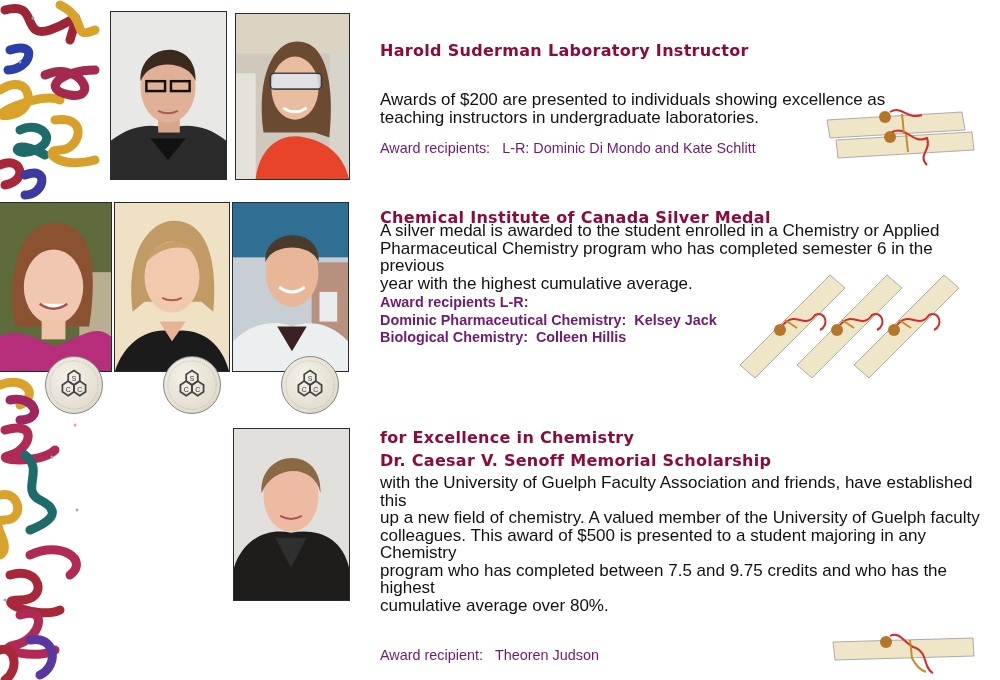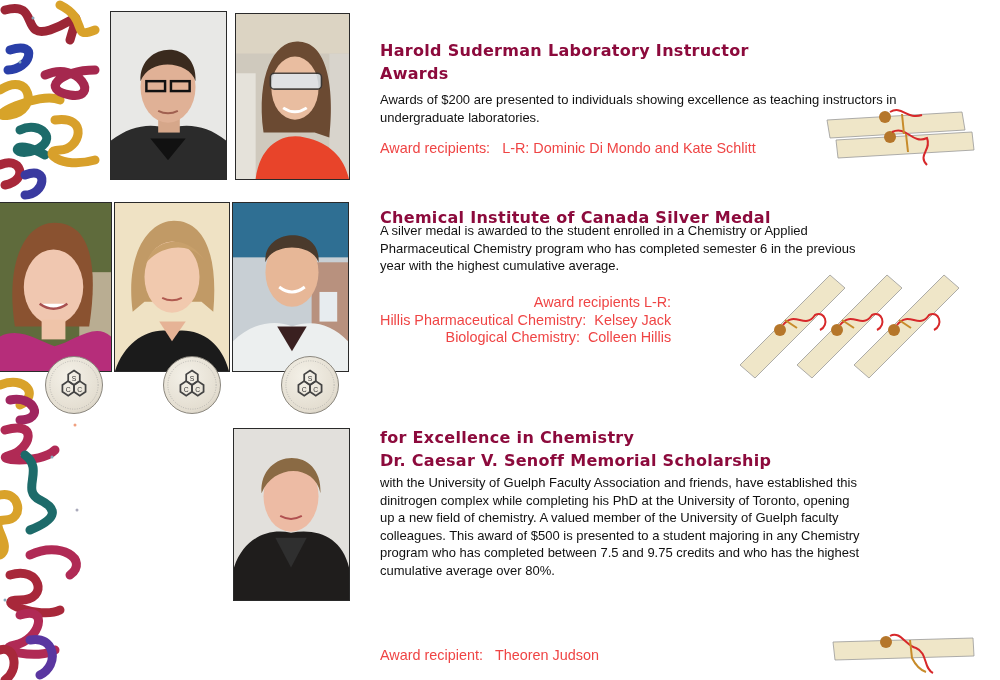--- a/index.html
+++ b/index.html
@@ -15,22 +15,22 @@
 
   
   .medal { position:absolute; width:58px; height:58px; border-radius:50%;
     background:radial-gradient(circle at 40% 35%, #f4f1e8 0%, #e3ddd0 70%, #b9b3a5 100%);
     border:1.5px solid #8b877e; box-sizing:border-box; }
   .medal svg { width:100%; height:100%; display:block; }
 
   
   .title { position:absolute; left:380px; color:#8c0a3c; font-family:"DejaVu Sans", sans-serif;
     font-weight:bold; font-size:16px; line-height:23px; letter-spacing:0.3px; width:600px; }
-  .body { position:absolute; left:380px; color:#111; font-size:13px; line-height:17.5px; width:600px; }
-  .recip { position:absolute; left:380px; color:#ef4444; font-size:14.4px; line-height:17.5px;text-align:right; }
+  .body { position:absolute; left:380px; color:#111; font-size:17px; line-height:17.5px; width:600px; }
+  .recip { position:absolute; left:380px; color:#701a75; font-size:14.4px; line-height:17.5px; }
   .recip .sp { display:inline-block; width:12px; }
 
   .scroll { position:absolute; }
   .scroll svg { display:block; }
 </style>
 </head>
 <body>
 
 <div class="abs streamers">
   <svg width="110" height="680" viewBox="0 0 110 680">
@@ -178,21 +178,20 @@
       <polygon points="35,25 41,29 41,36 35,40 29,36 29,29"></polygon>
     </g>
     <text x="29" y="25" font-size="7" text-anchor="middle" fill="#333" font-family="Liberation Sans, sans-serif">S</text>
     <text x="23" y="36" font-size="7" text-anchor="middle" fill="#333" font-family="Liberation Sans, sans-serif">C</text>
     <text x="35" y="36" font-size="7" text-anchor="middle" fill="#333" font-family="Liberation Sans, sans-serif">C</text>
   </svg>
 </div>
 
 <div class="title" style="top:39px;">
   <div>Harold Suderman Laboratory Instructor</div>
-  <div>Awards</div>
 </div>
 <div class="body" style="top:91px; width:560px;">Awards of $200 are presented to individuals showing excellence as teaching instructors in undergraduate laboratories.</div>
 <div class="recip" style="top:140px;">
   <span>Award recipients:</span><span class="sp"></span><span>L-R: Dominic Di Mondo and Kate Schlitt</span>
 </div>
 
 <div class="scroll" style="left:822px; top:100px;">
   <svg width="155" height="70" viewBox="0 0 155 70">
     <g>
       <path d="M5 20 L140 12 L143 30 L8 38 Z" fill="#efe6c8" stroke="#999" stroke-width="0.8"></path>
@@ -204,24 +203,24 @@
     </g>
   </svg>
 </div>
 
 <div class="title" style="top:206px;">Chemical Institute of Canada Silver Medal</div>
 <div class="body" style="top:222px;">
   <div>A silver medal is awarded to the student enrolled in a Chemistry or Applied</div>
   <div>Pharmaceutical Chemistry  program who has completed semester 6 in the previous</div>
   <div>year with the highest cumulative average.</div>
 </div>
-<div class="recip" style="top:294px;">
+<div class="recip" style="top:294px;font-weight:bold;">
   <div>Award recipients L-R:</div>
   <div>
-    <span>Hillis Pharmaceutical Chemistry:</span>&nbsp;&nbsp;<span>Kelsey Jack</span>
+    <span>Dominic Pharmaceutical Chemistry:</span>&nbsp;&nbsp;<span>Kelsey Jack</span>
   </div>
   <div>
     <span>Biological Chemistry:</span>&nbsp;&nbsp;<span>Colleen Hillis</span>
   </div>
 </div>
 
 <div class="scroll" style="left:735px; top:270px;">
   <svg width="235" height="115" viewBox="0 0 235 115">
     <g id="dip">
       <path d="M5 95 L95 5 L110 18 L20 108 Z" fill="#efe6c8" stroke="#999" stroke-width="0.8"></path>
@@ -233,21 +232,20 @@
     <use href="#dip" x="114" y="0"></use>
   </svg>
 </div>
 
 <div class="title" style="top:426px;">
   <div>for Excellence in Chemistry</div>
   <div>Dr. Caesar V. Senoff Memorial Scholarship</div>
 </div>
 <div class="body" style="top:474px;">
   <div>with the University of Guelph Faculty Association and friends, have established this</div>
-  <div>dinitrogen complex while completing his PhD at the University of Toronto, opening</div>
   <div>up a new field of chemistry. A valued member of the University of Guelph faculty</div>
   <div>colleagues. This award of $500 is presented to a student majoring in any Chemistry</div>
   <div>program who has completed between 7.5 and 9.75 credits and who has the highest</div>
   <div>cumulative average over 80%.</div>
 </div>
 <div class="recip" style="top:647px;">
   <span>Award recipient:</span><span class="sp"></span><span>Theoren Judson</span>
 </div>
 
 <div class="scroll" style="left:828px; top:628px;">

